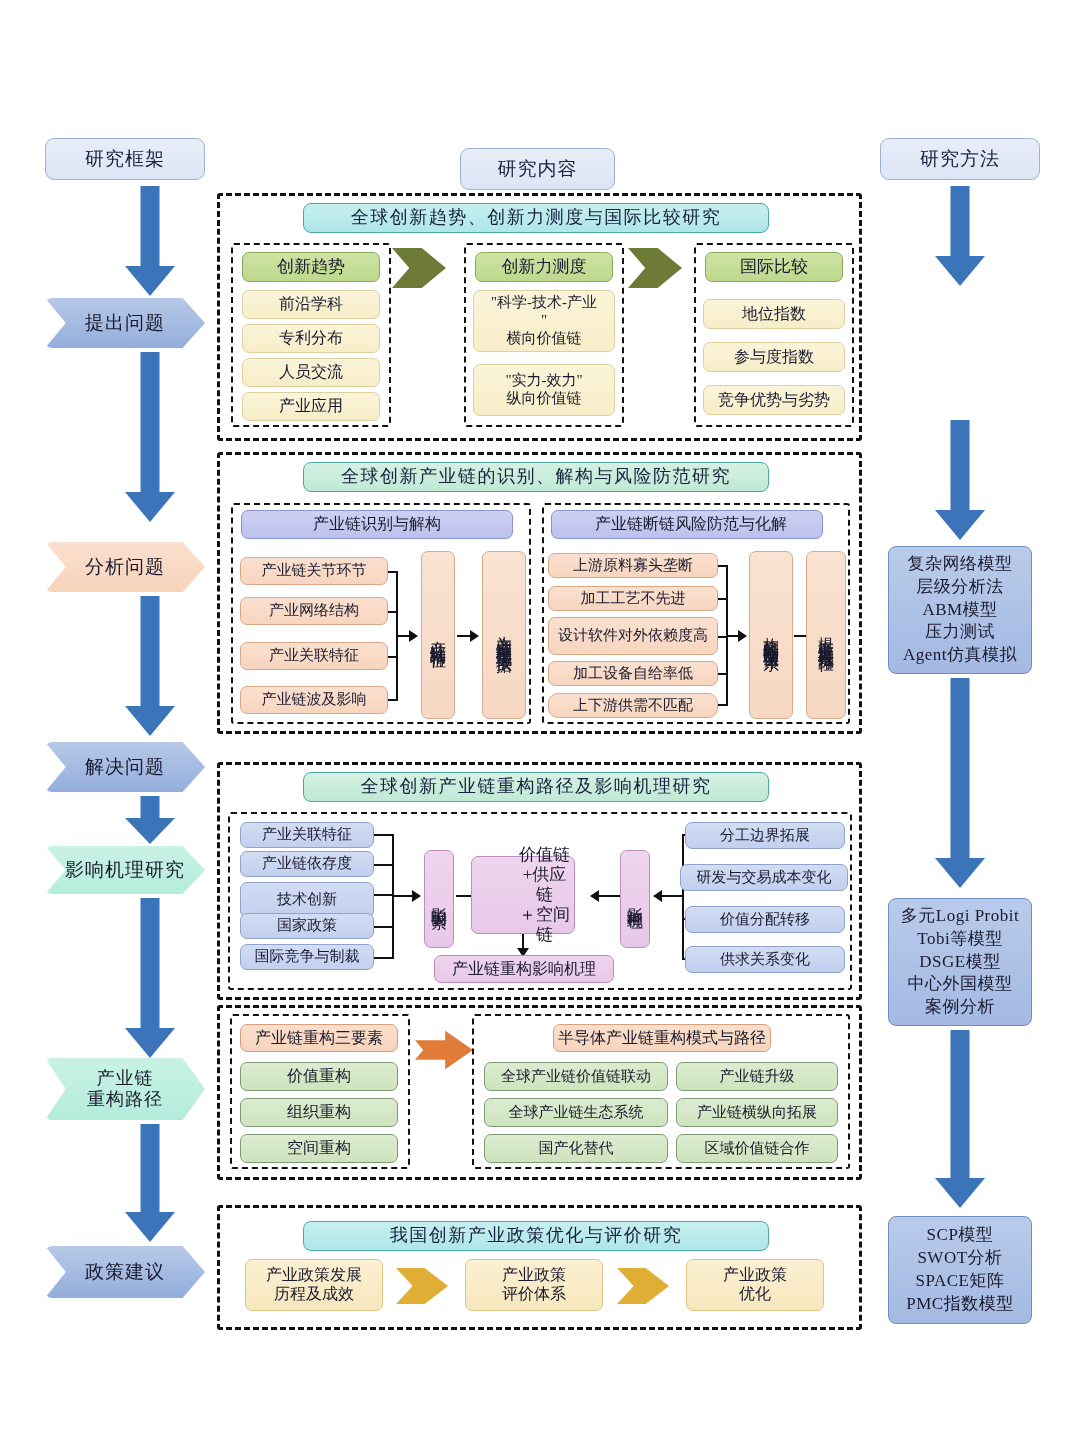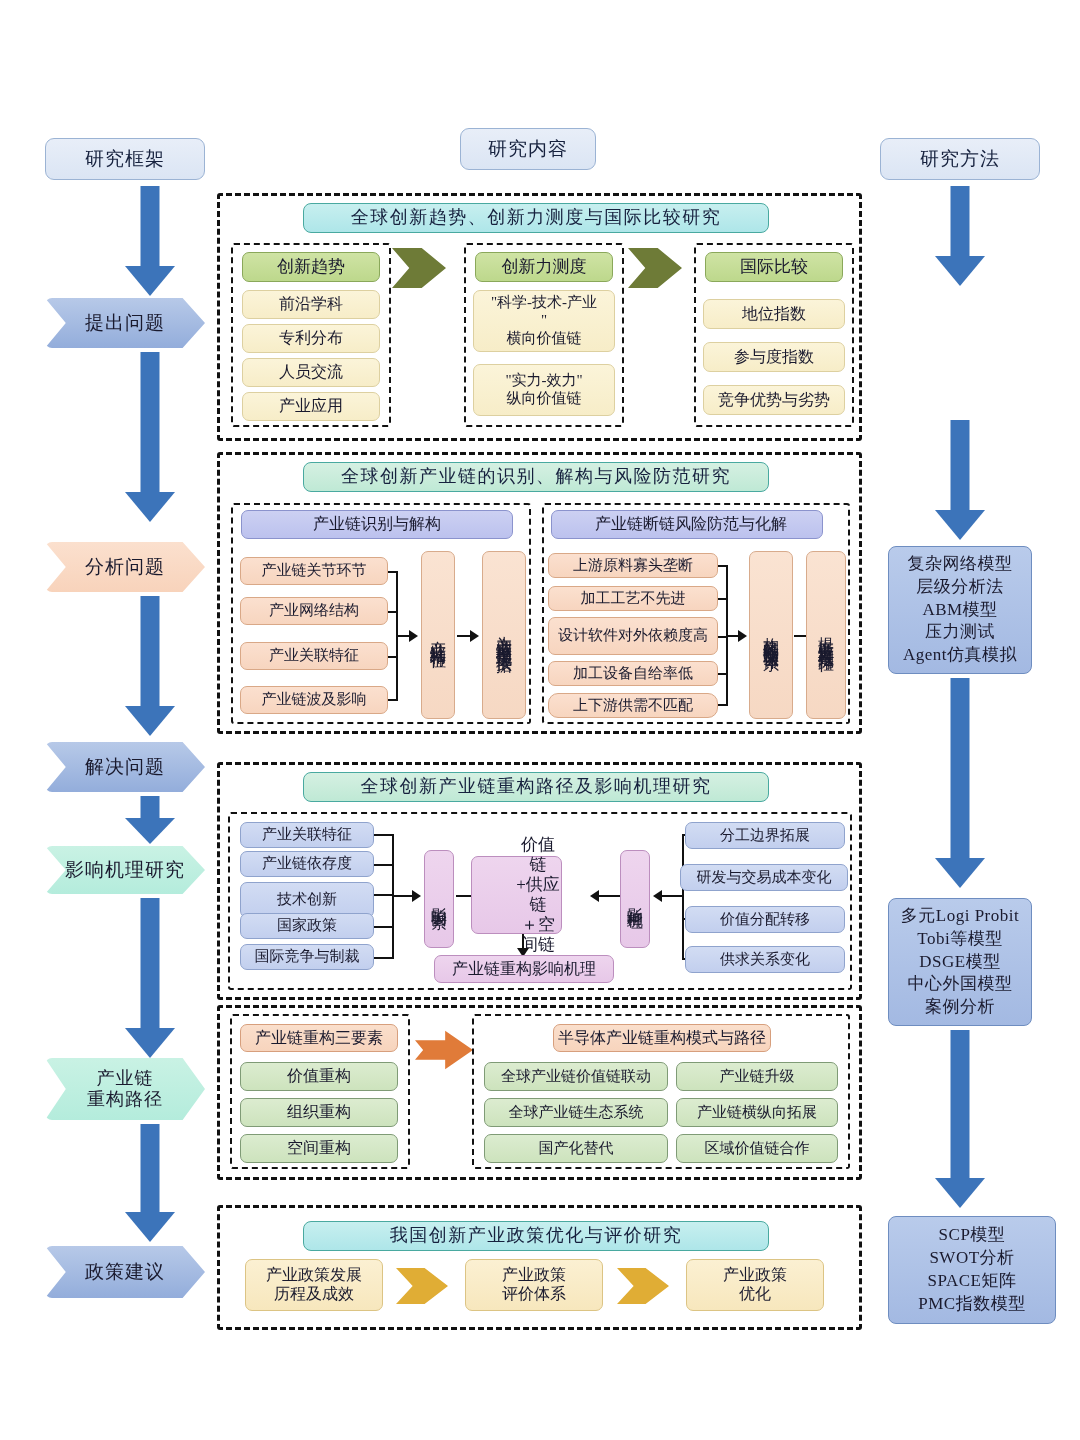--- a/index.html
+++ b/index.html
@@ -106,21 +106,21 @@
   .ah.d{border-left:6px solid transparent;border-right:6px solid transparent;border-top:9px solid #111;} .fs15{font-size:15px;} .fs16{font-size:16px;}
   .fs17{font-size:17px;}
   .methodtxt{font-size:17px;line-height:1.35;letter-spacing:.5px;}
 </style>
 </head>
 <body>
 
 <div id="page">
 
   <div class="abs box colhead" style="left:45px;top:138px;width:160px;height:42px;">研究框架</div>
-  <div class="abs box colhead" style="left:460px;top:128px;width:136px;height:42px;">研究内容</div>
+  <div class="abs box colhead" style="left:460px;top:148px;width:155px;height:42px;">研究内容</div>
   <div class="abs box colhead" style="left:880px;top:138px;width:160px;height:42px;">研究方法</div>
 
   <div class="dn" style="left:125px;top:186px;width:50px;height:110px;">
     <div class="st" style="top:0;width:19px;height:80px;"></div>
       <div class="hd"></div>
     </div>
   <div class="abs box chev blue" style="left:45px;top:298px;width:160px;height:50px;">提出问题</div>
 
   <div class="dn" style="left:125px;top:352px;width:50px;height:170px;">
     <div class="st" style="top:0;width:19px;height:140px;"></div>
@@ -175,21 +175,21 @@
   <div class="abs box t-method methodtxt" style="left:888px;top:898px;width:144px;height:128px;">多元Logi Probit
 Tobi等模型
 DSGE模型
 中心外国模型
 案例分析</div>
 
   <div class="dn" style="left:935px;top:1030px;width:50px;height:178px;">
     <div class="st" style="top:0;width:19px;height:148px;"></div>
       <div class="hd"></div>
     </div>
-  <div class="abs box t-method methodtxt" style="left:888px;top:1216px;width:168px;height:108px;">SCP模型
+  <div class="abs box t-method methodtxt" style="left:888px;top:1216px;width:144px;height:108px;">SCP模型
 SWOT分析
 SPACE矩阵
 PMC指数模型</div>
 
   <div class="abs dash-out" style="left:217px;top:193px;width:645px;height:248px;"></div>
   <div class="abs box banner cyan" style="left:303px;top:203px;width:466px;height:30px;">全球创新趋势、创新力测度与国际比较研究</div>
 
   <div class="abs dash-in" style="left:231px;top:243px;width:160px;height:184px;"></div>
   <div class="abs box t-green fs17" style="left:242px;top:252px;width:138px;height:30px;">创新趋势</div>
   <div class="abs box t-cream fs16" style="left:242px;top:290px;width:138px;height:29px;">前沿学科</div>
@@ -270,21 +270,21 @@
   <div class="abs ln" style="left:374px;top:864px;width:20px;height:2px;"></div>
   <div class="abs ln" style="left:374px;top:894px;width:20px;height:2px;"></div>
   <div class="abs ln" style="left:374px;top:926px;width:20px;height:2px;"></div>
   <div class="abs ln" style="left:374px;top:957px;width:20px;height:2px;"></div>
   <div class="abs ln" style="left:393px;top:895px;width:20px;height:2px;"></div>
   <div class="abs ah r" style="left:412px;top:890px;"></div>
   <div class="abs box t-pink vert fs16" style="left:424px;top:850px;width:30px;height:98px;">影响因素</div>
 
   <div class="abs ln" style="left:456px;top:895px;width:32px;height:2px;"></div>
   <div class="abs ah r" style="left:486px;top:890px;"></div>
-  <div class="abs box t-pink fs17" style="left:471px;top:856px;width:91px;height:78px;padding-left:43px;">价值链
+  <div class="abs box t-pink fs17" style="left:471px;top:856px;width:104px;height:78px;padding-left:43px;">价值链
 +供应链
 ＋空间链</div>
   <div class="abs ln" style="left:522px;top:934px;width:2px;height:16px;"></div>
   <div class="abs ah d" style="left:517px;top:948px;"></div>
   <div class="abs box t-pink fs16" style="left:434px;top:955px;width:180px;height:28px;">产业链重构影响机理</div>
 
   <div class="abs ah l" style="left:590px;top:890px;"></div>
   <div class="abs ln" style="left:598px;top:895px;width:22px;height:2px;"></div>
   <div class="abs box t-pink vert fs16" style="left:620px;top:850px;width:30px;height:98px;">影响机理</div>
   <div class="abs ah l" style="left:653px;top:890px;"></div>

